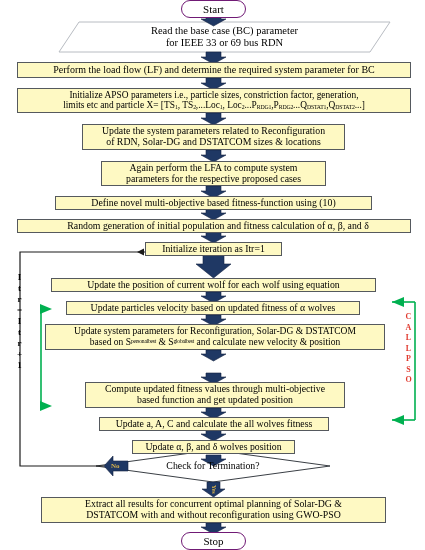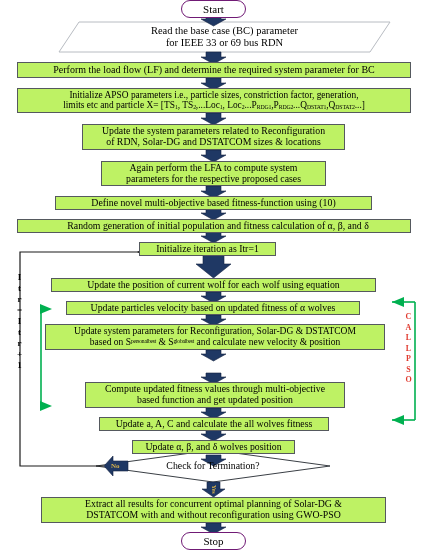--- a/index.html
+++ b/index.html
@@ -6,21 +6,21 @@
   body{
     width:425px;height:550px;position:relative;overflow:hidden;
     font-family:"Liberation Serif","DejaVu Serif",serif;
     color:#000;
   }
   #flow{position:absolute;left:0;top:0;width:425px;height:550px;}
 
   
   .node{position:absolute;box-sizing:border-box;display:flex;align-items:center;
         justify-content:center;text-align:center;line-height:1.12;}
-  .proc{border:1px solid #55595e;background:#bef264;}
+  .proc{border:1px solid #55595e;background:#fef9c3;}
   .term{border:1px solid #701a75;background:#ffffff;border-radius:999px;}
   .io{background:transparent;border:none;}
   .io .iotext{position:relative;z-index:2;width:100%;}
   .dec{background:transparent;border:none;}
   .dec .dectext{position:relative;z-index:2;width:100%;}
 
   .t{display:block;}
   sub{font-size:.62em;vertical-align:-0.22em;letter-spacing:-0.2px;}
   sup{font-size:.58em;vertical-align:0.45em;letter-spacing:-0.2px;}
 
@@ -156,21 +156,21 @@
   </div>
 
   <div class="node proc" style="left:55px;top:196px;width:317px;height:14px;font-size:9.8px;">
     <span class="t">Define novel multi-objective based fitness-function using (10)</span>
   </div>
 
   <div class="node proc" style="left:17px;top:219px;width:394px;height:14px;font-size:9.8px;padding-left:8px;">
     <span class="t">Random generation of initial population and fitness calculation of α, β, and δ</span>
   </div>
 
-  <div class="node proc" style="left:139px;top:242px;width:137px;height:14px;font-size:9.8px;">
+  <div class="node proc" style="left:145px;top:242px;width:137px;height:14px;font-size:9.8px;">
     <span class="t">Initialize iteration as Itr=1</span>
   </div>
 
   <div class="node proc" style="left:51px;top:278px;width:325px;height:14px;font-size:9.8px;">
     <span class="t">Update the position of current wolf for each wolf using equation</span>
   </div>
 
   <div class="node proc" style="left:66px;top:301px;width:294px;height:14px;font-size:9.8px;">
     <span class="t">Update particles velocity based on updated fitness of α wolves</span>
   </div>

